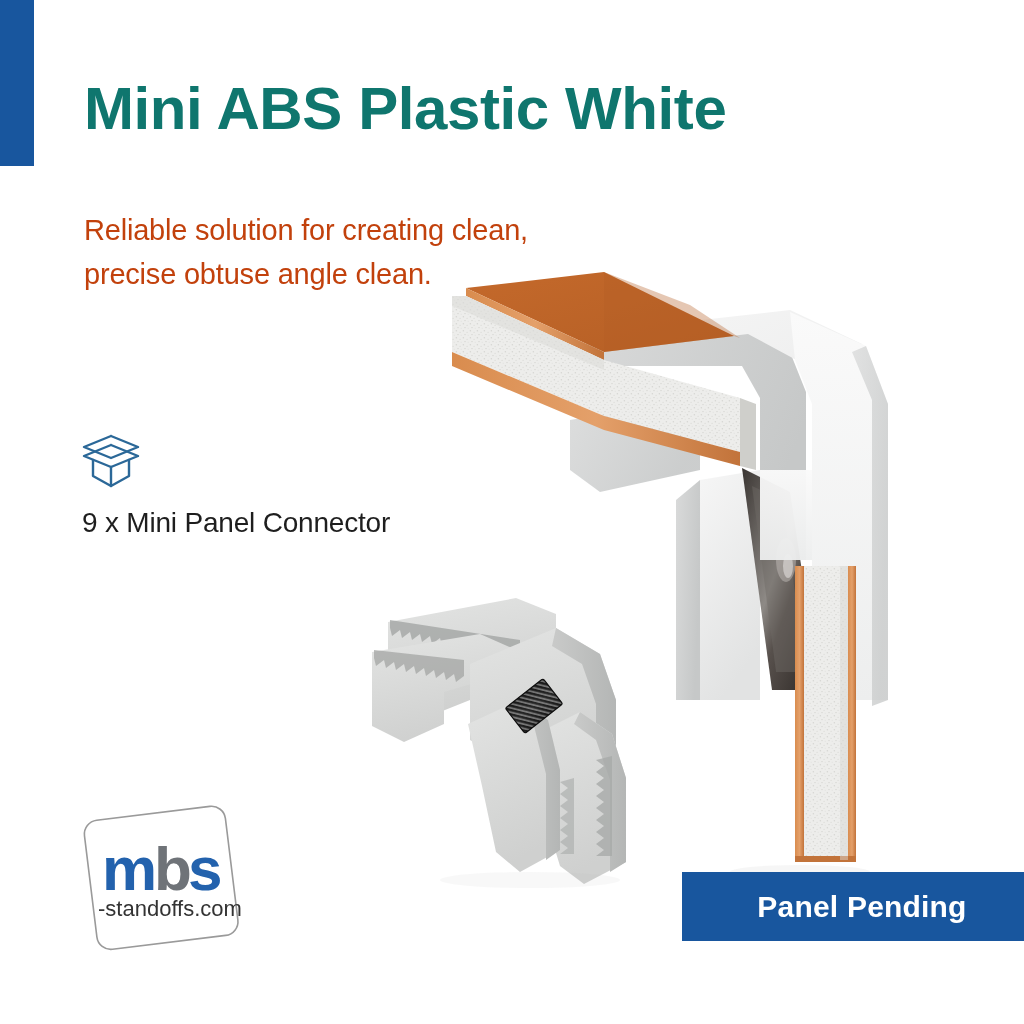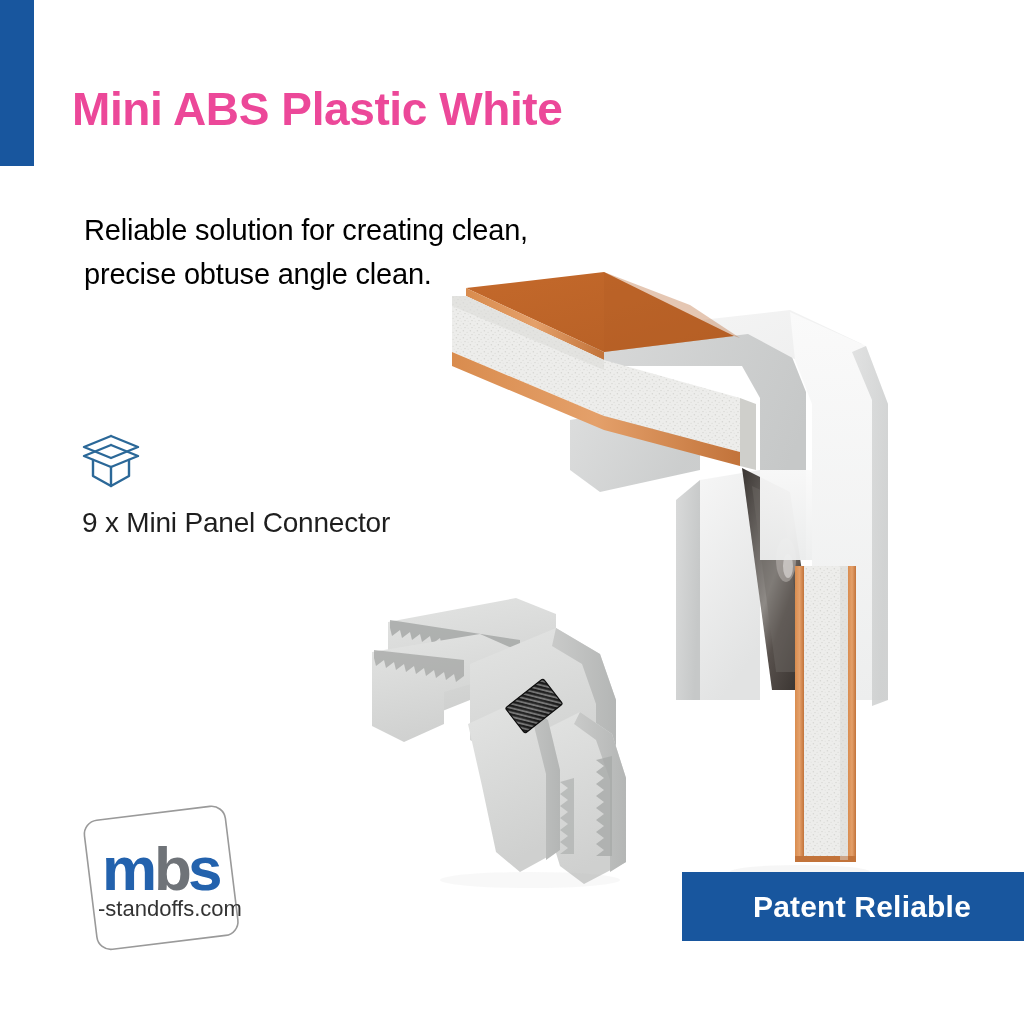--- a/index.html
+++ b/index.html
@@ -13,33 +13,33 @@
   #page{position:relative;width:1024px;height:1024px;background:#ffffff;overflow:hidden;}
 
   
   .accent-bar{
     position:absolute;left:0;top:0;width:34px;height:166px;
     background:#18569E;
   }
 
   
   .headline{
-    position:absolute;left:72px;top:74px;width:660px;
-    font-size:46px;line-height:70px;font-weight:bold;
+    position:absolute;left:84px;top:74px;width:660px;
+    font-size:60px;line-height:70px;font-weight:bold;
     letter-spacing:-0.4px;
-    color:#ec4899;
+    color:#0f766e;
   }
   .headline .ln{display:block;white-space:nowrap;}
 
   
   .subtitle{
     position:absolute;left:84px;top:208px;width:520px;
     font-size:29px;line-height:44px;font-weight:400;
     letter-spacing:-0.2px;
-    color:#000000;
+    color:#c2410c;
   }
   .subtitle .ln{display:block;white-space:nowrap;}
 
   
   .box-icon{position:absolute;left:82px;top:434px;width:58px;height:54px;}
   .contents-text{
     position:absolute;left:82px;top:505px;width:460px;
     font-size:28px;line-height:36px;font-weight:400;color:#1E1E1E;
     letter-spacing:-0.2px;white-space:nowrap;
   }
@@ -247,15 +247,15 @@
         <text x="24" y="92" font-family="Liberation Sans, sans-serif" font-size="62" font-weight="bold" fill="#2362AD" letter-spacing="-3">m</text>
 
         <text x="76" y="92" font-family="Liberation Sans, sans-serif" font-size="62" font-weight="bold" fill="#6F7378" letter-spacing="-3">b</text>
         <text x="110" y="92" font-family="Liberation Sans, sans-serif" font-size="62" font-weight="bold" fill="#2362AD" letter-spacing="-3">s</text>
       </g>
       <text x="20" y="118" font-family="Liberation Sans, sans-serif" font-size="22" fill="#333333">-standoffs.com</text>
     </svg>
   </div>
 
   <div class="banner"></div>
-  <div class="banner-label">Patent Reliable</div>
+  <div class="banner-label">Panel Pending</div>
 
 </div>
 
 </body></html>

